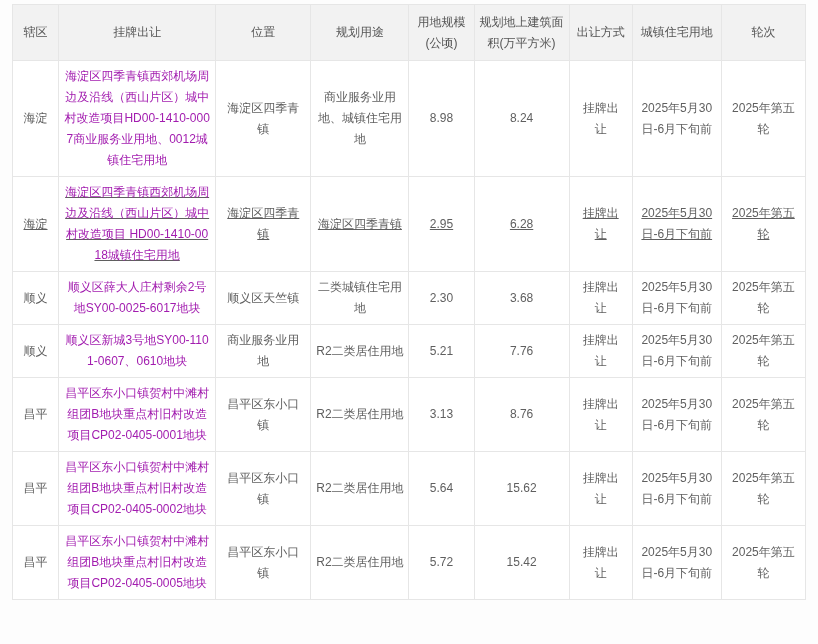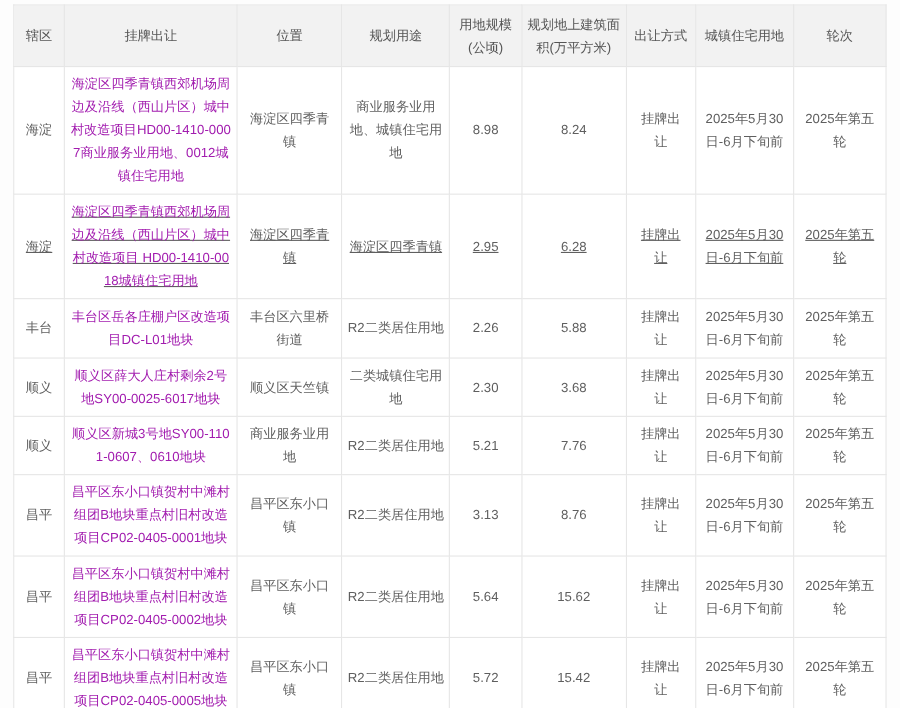--- a/index.html
+++ b/index.html
@@ -110,31 +110,20 @@
     <td class="col-project"><a>海淀区四季青镇西郊机场周边及沿线（西山片区）城中村改造项目 HD00-1410-0018城镇住宅用地</a></td>
     <td>海淀区四季青镇</td>
     <td class="col-use">海淀区四季青镇</td>
     <td>2.95</td>
     <td>6.28</td>
     <td>挂牌出让</td>
     <td>2025年5月30日-6月下旬前</td>
     <td>2025年第五轮</td>
   </tr>
 
-  <tr class="r2">
-    <td>丰台</td>
-    <td class="col-project"><a>丰台区岳各庄棚户区改造项目DC-L01地块</a></td>
-    <td>丰台区六里桥街道</td>
-    <td class="col-use">R2二类居住用地</td>
-    <td>2.26</td>
-    <td>5.88</td>
-    <td>挂牌出让</td>
-    <td>2025年5月30日-6月下旬前</td>
-    <td>2025年第五轮</td>
-  </tr>
 
   <tr class="r3">
     <td>顺义</td>
     <td class="col-project"><a>顺义区薛大人庄村剩余2号地SY00-0025-6017地块</a></td>
     <td>顺义区天竺镇</td>
     <td class="col-use">二类城镇住宅用地</td>
     <td>2.30</td>
     <td>3.68</td>
     <td>挂牌出让</td>
     <td>2025年5月30日-6月下旬前</td>

